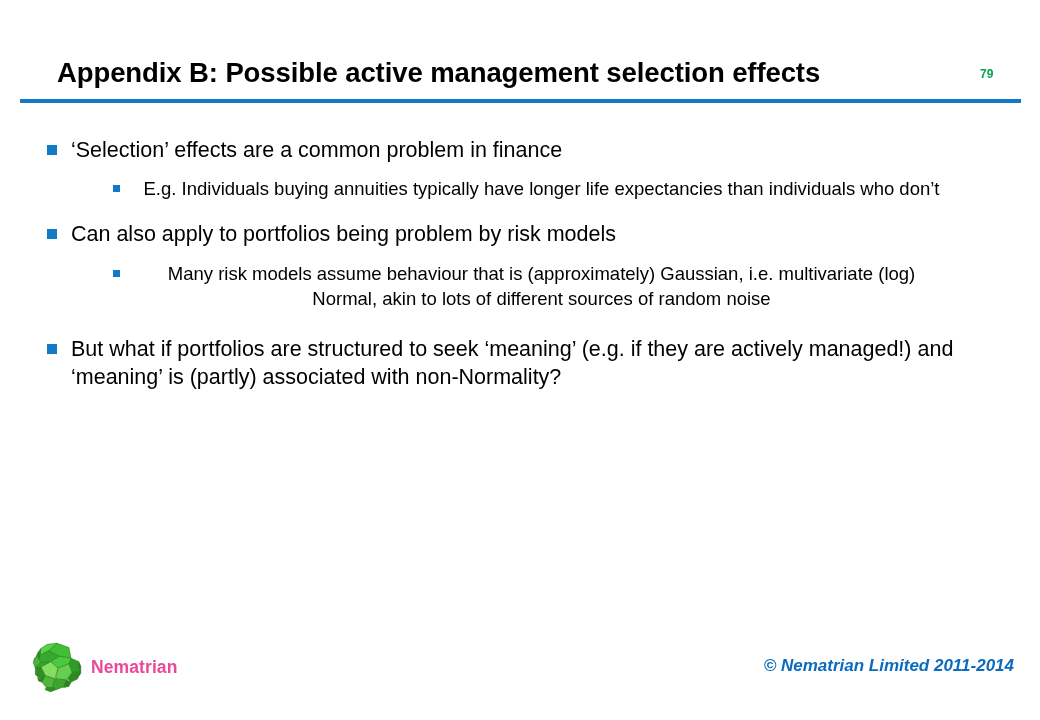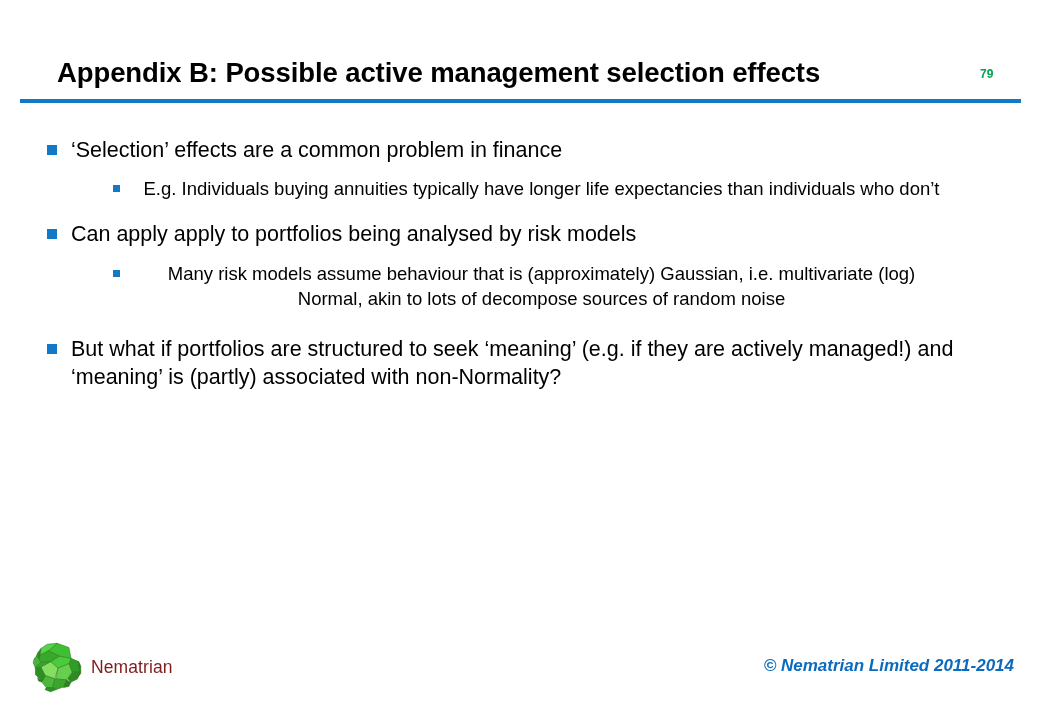--- a/index.html
+++ b/index.html
@@ -130,22 +130,22 @@
     align-items: center;
   }
   .logo-mark {
     width: 54px;
     height: 54px;
     display: block;
   }
   .logo-text {
     margin-left: 7px;
     font-size: 17.5px;
-    font-weight: normal;
-    color: #7f1d1d;
+    font-weight: bold;
+    color: #ec4899;
     letter-spacing: 0.1px;
   }
   .copyright {
     position: absolute;
     right: 26px;
     top: 22px;
     font-size: 17px;
     font-weight: bold;
     color: #0B6BBE;
     white-space: nowrap;
@@ -172,25 +172,25 @@
         <ul class="lvl2">
           <li class="b2">
             <span class="marker2"></span>
             <span>E.g. Individuals buying annuities typically have longer life expectancies than individuals who don’t</span>
           </li>
         </ul>
       </li>
 
       <li class="b1 group">
         <span class="marker1"></span>
-        <span>Can apply apply to portfolios being analysed by risk models</span>
+        <span>Can also apply to portfolios being problem by risk models</span>
         <ul class="lvl2">
           <li class="b2">
             <span class="marker2"></span>
-            <span>Many risk models assume behaviour that is (approximately) Gaussian, i.e. multivariate (log) Normal, akin to lots of decompose sources of random noise</span>
+            <span>Many risk models assume behaviour that is (approximately) Gaussian, i.e. multivariate (log) Normal, akin to lots of different sources of random noise</span>
           </li>
         </ul>
       </li>
 
       <li class="b1" style="margin-top:23px;">
         <span class="marker1"></span>
         <span>But what if portfolios are structured to seek ‘meaning’ (e.g. if they are actively managed!) and ‘meaning’ is (partly) associated with non-Normality?</span>
       </li>
 
     </ul>

